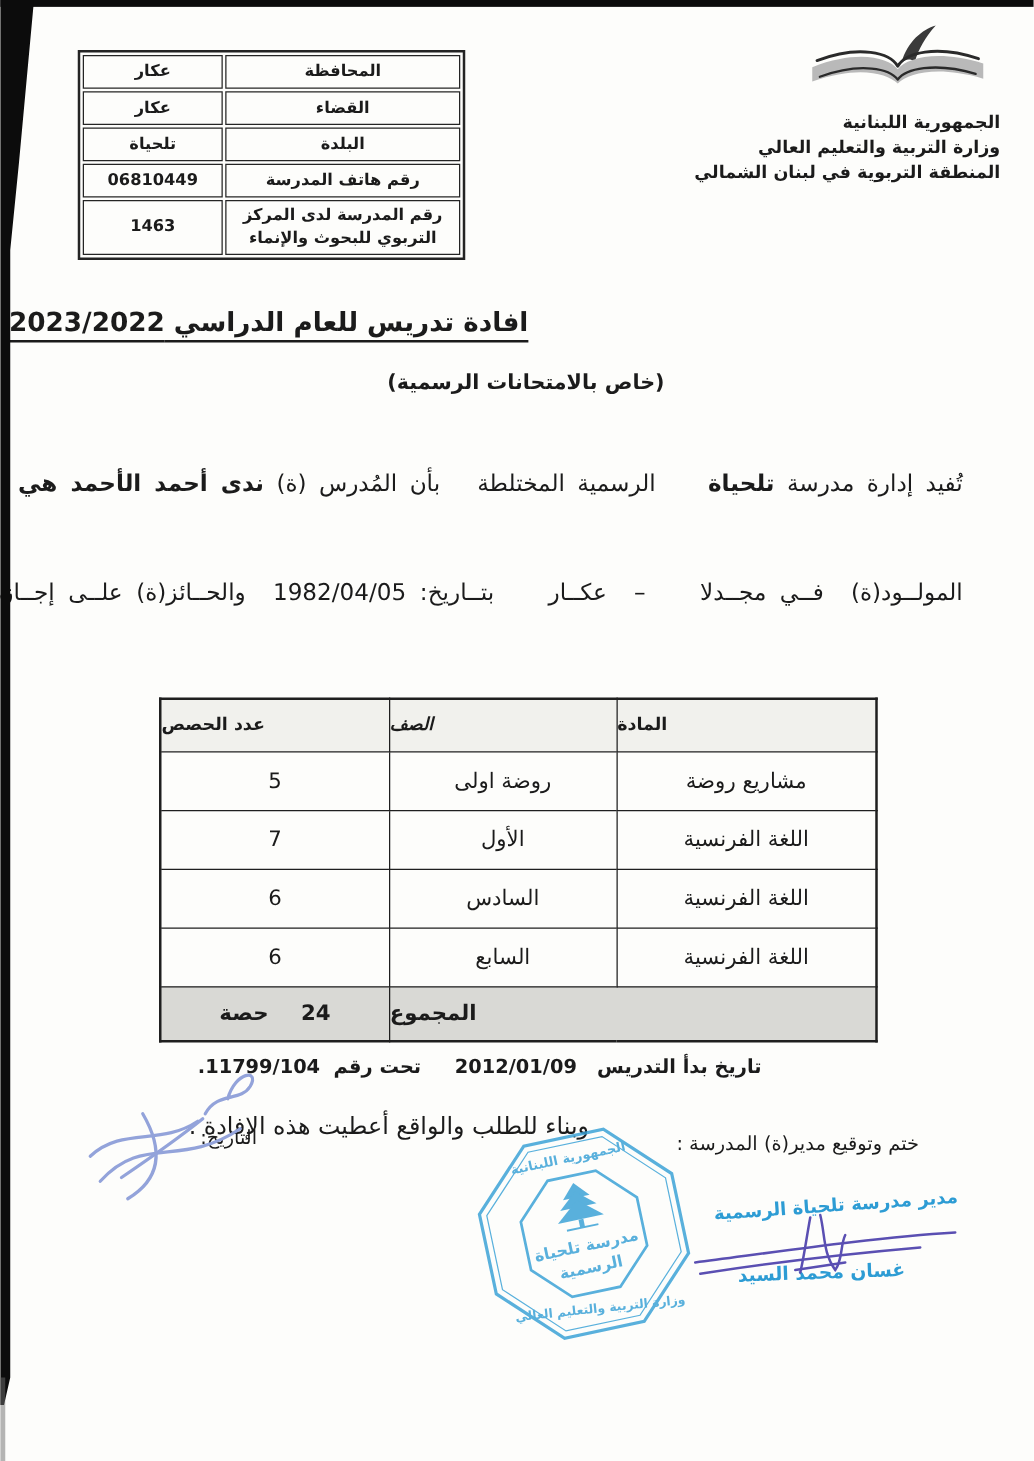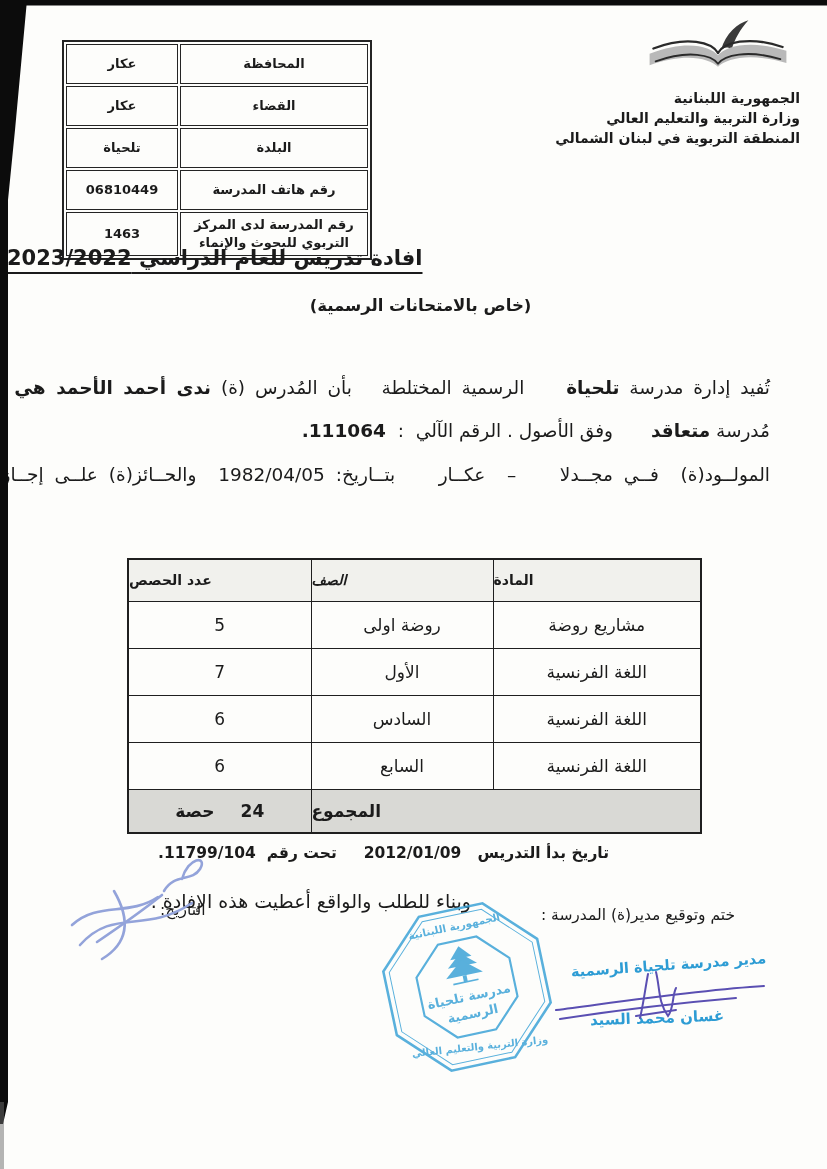--- a/index.html
+++ b/index.html
@@ -17,21 +17,21 @@
     position:absolute; top:40px; left:62px;
     border-collapse:separate; border-spacing:2px;
     border:2px solid #242424; background:#fdfdfb;
   }
   .info-table td {
     border:1.4px solid #242424; font-weight:bold; font-size:13px;
     text-align:center; vertical-align:middle; padding:1px 4px; line-height:1.35;
   }
   .info-label { width:188px; }
   .info-value { width:112px; }
-  .r-s td { height:40px; }
+  .r-s td { height:27px; }
   .r-l td { height:44px; }
 
   
   .ministry { position:absolute; top:18px; right:27px; width:212px; text-align:right;
               font-weight:bold; font-size:14px; line-height:20px; }
   .ministry .logo { display:block; margin:0 6px 6px auto; }
   .ministry .underlined { text-underline-offset:4px; white-space:nowrap; }
 
   
   .title-wrap { position:absolute; top:246px; left:0; width:827px; text-align:left; }
@@ -121,21 +121,20 @@
   </div>
 
   <div class="title-wrap">
     <span class="title-main">افادة تدريس للعام الدراسي 2023/2022</span>
   </div>
   <div class="subtitle-wrap">
     <span class="title-sub">(خاص بالامتحانات الرسمية)</span>
   </div>
 
   <div class="body-line bl1"><span>تُفيد إدارة مدرسة </span><b>تلحياة</b><span> الرسمية المختلطة   بأن المُدرس (ة) </span><b>ندى أحمد الأحمد هي</b></div>
-  <div class="body-line bl2"><span>مُدرسة </span><b>متعاقد</b><span> وفق الأصول . الرقم الآلي  :  </span><b>111064.</b></div>
   <div class="body-line bl3">المولــود(ة)  فــي مجــدلا    –  عكــار    بتــاريخ: 1982/04/05  والحــائز(ة) علــى إجــازة</div>
 
   <table class="subjects">
     <thead>
       <tr>
         <th class="col-subject">المادة</th>
         <th class="col-class">الصف</th>
         <th class="col-count">عدد الحصص</th>
       </tr>
     </thead>

